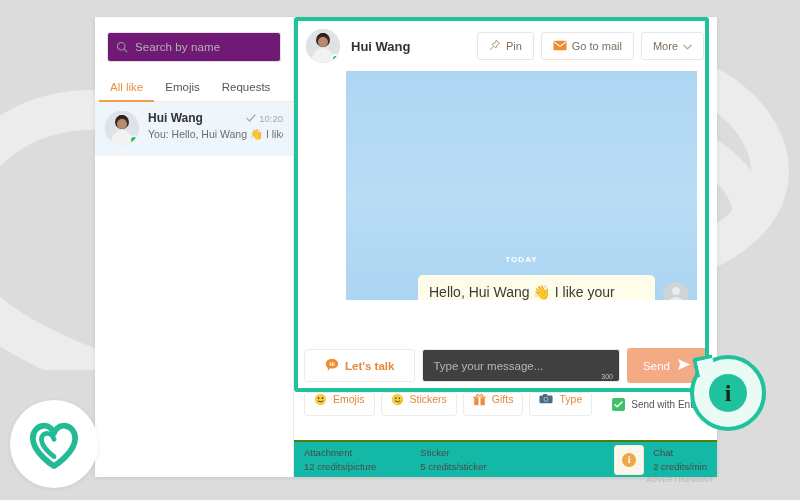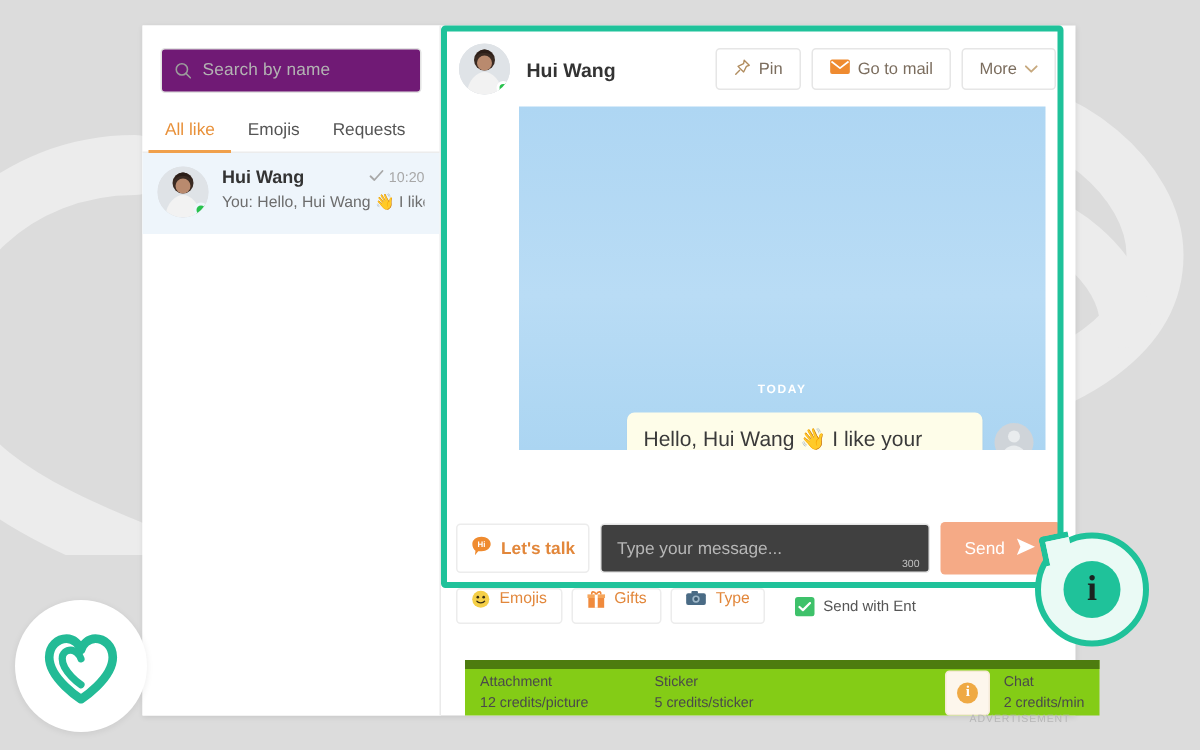--- a/index.html
+++ b/index.html
@@ -225,21 +225,21 @@
     height: 45px;
     background: #fff;
     display: flex; align-items: center;
     padding: 0 6px;
     gap: 7px;
   }
   .lets-talk {
     display: flex; align-items: center; gap: 6px;
     height: 33px;
     border: 1px solid #ececec; border-radius: 3px;
-    padding: 0 9px;
+    padding: 0 20px;
     font-size: 11.5px; color: #e2873b; font-weight: bold;
     cursor: pointer; white-space: nowrap;
   }
   .msg-input {
     position: relative;
     flex: 1 1 auto;
     height: 33px;
     border: 1px solid #e6e6e6; border-radius: 3px;
     background: #404040;
     display: flex; align-items: center;
@@ -285,24 +285,24 @@
   }
   .cbx {
     width: 13px; height: 13px; border-radius: 2px;
     background: #3ec16a; flex: 0 0 auto;
     display: flex; align-items: center; justify-content: center;
   }
 
   
   .pricing {
     position: absolute;
-    left: 16px; top: 423px;
+    left: 0; top: 423px;
     width: 423px; height: 37px;
-    background: #84cc16;
-    border-top: 6px solid #4d7c0f;
+    background: #14b8a6;
+    border-top: 2px solid #4d7c0f;
     display: flex; align-items: center;
     padding: 0 10px;
   }
   .price-col { margin-right: 44px; }
   .price-t { font-size: 9.5px; color: #4a4a4a; }
   .price-v { font-size: 9.5px; color: #4a4a4a; margin-top: 3px; }
   .chat-price {
     margin-left: auto;
     display: flex; align-items: center; gap: 9px;
   }
@@ -542,20 +542,33 @@
             <svg width="13" height="13" viewBox="0 0 16 16">
               <circle cx="8" cy="8" r="7" fill="#f5cf47"></circle>
               <circle cx="5.6" cy="6.3" r="1.1" fill="#3a2f12"></circle>
               <circle cx="10.4" cy="6.3" r="1.1" fill="#3a2f12"></circle>
               <path d="M4.8 9.6 C6 11.4 10 11.4 11.2 9.6" fill="none" stroke="#3a2f12" stroke-width="1.1" stroke-linecap="round"></path>
             </svg>
           </span>
           <span>Emojis</span>
         </div>
 
+        <div class="act-btn">
+          <span>
+            <svg width="13" height="13" viewBox="0 0 16 16">
+              <path d="M8 1 A7 7 0 1 1 7.9 15 L15 8.2 A7 7 0 0 0 8 1 Z" fill="#f5cf47"></path>
+              <circle cx="8" cy="8" r="7" fill="#f5cf47"></circle>
+              <path d="M15 8.5 L8.5 15 L9 10 Z" fill="#e3b82f"></path>
+              <circle cx="5.8" cy="6.4" r="1" fill="#3a2f12"></circle>
+              <circle cx="10.2" cy="6.4" r="1" fill="#3a2f12"></circle>
+              <path d="M5.2 9.6 C6.3 11.2 9.4 11.2 10.4 9.7" fill="none" stroke="#3a2f12" stroke-width="1" stroke-linecap="round"></path>
+            </svg>
+          </span>
+          <span>Stickers</span>
+        </div>
 
         <div class="act-btn">
           <span>
             <svg width="13" height="13" viewBox="0 0 16 16">
               <rect x="1.5" y="6" width="13" height="9" fill="#f08a3c"></rect>
               <rect x="0.8" y="4" width="14.4" height="3" fill="#f5a65c"></rect>
               <rect x="6.8" y="4" width="2.4" height="11" fill="#fff"></rect>
               <path d="M8 4 C6.5 1 3.5 1.5 4.5 4" fill="none" stroke="#f08a3c" stroke-width="1.3"></path>
               <path d="M8 4 C9.5 1 12.5 1.5 11.5 4" fill="none" stroke="#f08a3c" stroke-width="1.3"></path>
             </svg>

